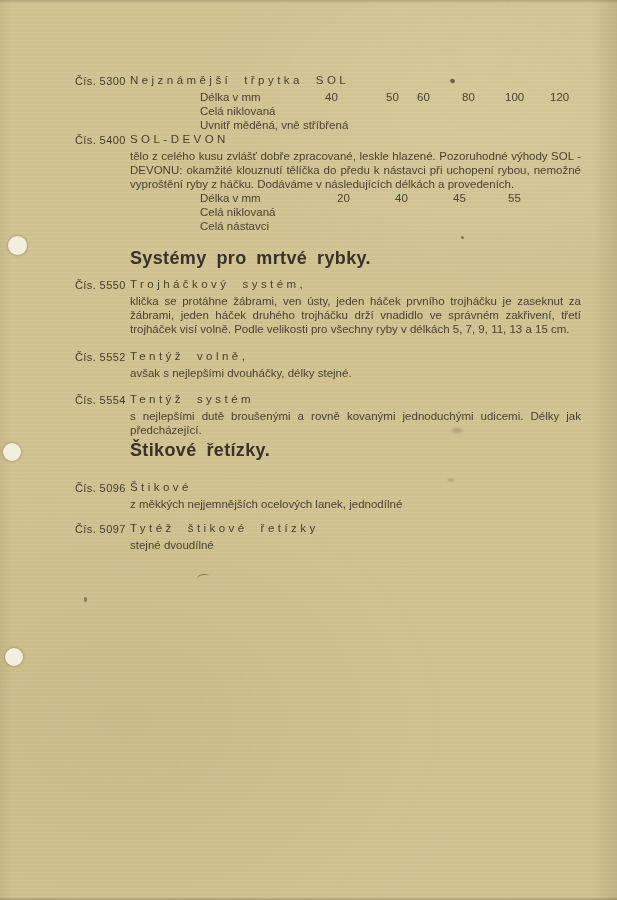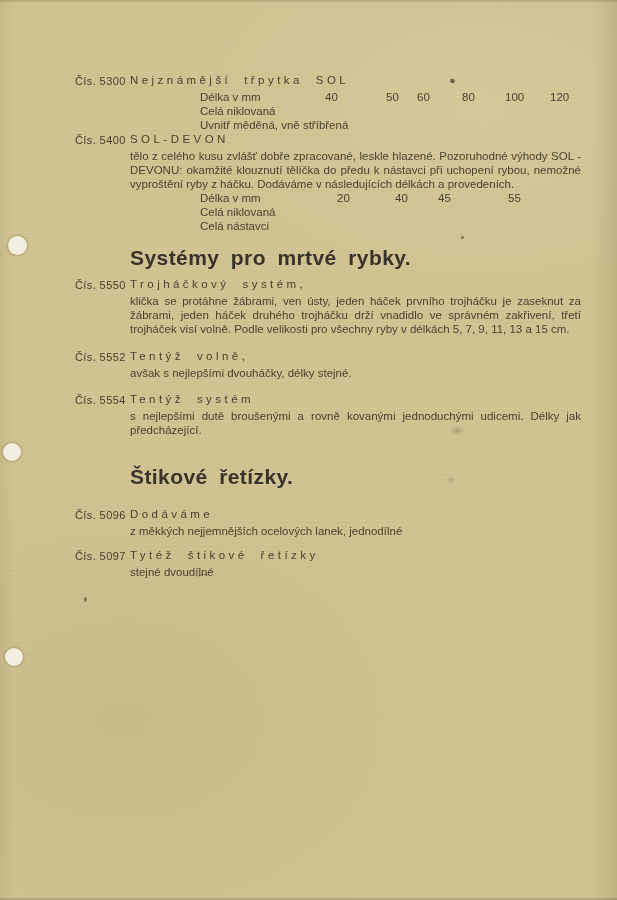--- a/index.html
+++ b/index.html
@@ -29,33 +29,33 @@
   .item-title{
     letter-spacing:.30em;word-spacing:.55em;
     margin-bottom:3px;white-space:nowrap;color:#484130;
   }
   .desc{text-align:justify;color:#4a4231;}
   .spaced-lead{letter-spacing:.28em;word-spacing:.5em;}
   .size-row{position:relative;height:14px;}
   .size-label{position:absolute;left:70px;top:0;text-align:right;}
   .size{position:absolute;top:0;}
   .t1-0{left:195px}.t1-1{left:256px}.t1-2{left:287px}.t1-3{left:332px}.t1-4{left:375px}.t1-5{left:420px}
-  .t2-0{left:207px}.t2-1{left:265px}.t2-2{left:308px}.t2-3{left:378px}
+  .t2-0{left:207px}.t2-1{left:265px}.t2-2{left:323px}.t2-3{left:378px}
   .variant{margin-left:70px;height:14px;}
   .heading{
-    font-size:21px;line-height:26px;font-weight:bold;
+    font-size:18px;line-height:26px;font-weight:bold;
     letter-spacing:.02em;word-spacing:.25em;
     color:#38322a;margin:0;
   }
   .m-item2{margin-top:0;}
   .m-head1{margin-top:12px;}
   .m-item3{margin-top:6px;}
   .m-item4{margin-top:13px;}
   .m-item5{margin-top:12px;}
-  .m-head2{margin-top:27px;}
+  .m-head2{margin-top:0;}
   .m-item6{margin-top:17px;}
   .m-item7{margin-top:10px;}
   
   .hole{position:absolute;border-radius:50%;background:#f3efe0;
         box-shadow:0 0 2px 1px rgba(125,105,60,.35);}
   .hole-1{left:8px;top:236px;width:19px;height:19px;}
   .hole-2{left:3px;top:443px;width:18px;height:18px;}
   .hole-3{left:5px;top:648px;width:18px;height:18px;}
   
   .speck{position:absolute;background:#4a432f;border-radius:50%;}
@@ -136,21 +136,21 @@
     <section class="item m-item5">
       <span class="num-label">Čís. 5554</span>
       <div class="item-title">Tentýž systém</div>
       <div class="desc">s nejlepšími dutě broušenými a rovně kovanými jednoduchými udicemi. Délky jak předcházející.</div>
     </section>
 
     <h2 class="heading m-head2">Štikové řetízky.</h2>
 
     <section class="item m-item6">
       <span class="num-label">Čís. 5096</span>
-      <div class="item-title">Dodáváme</div>
+      <div class="item-title">Štikové</div>
       <div class="desc">z měkkých nejjemnějších ocelových lanek, jednodílné</div>
     </section>
 
     <section class="item m-item7">
       <span class="num-label">Čís. 5097</span>
       <div class="item-title">Tytéž štikové řetízky</div>
       <div class="desc">stejné dvoudílné</div>
     </section>
 
   </main>

